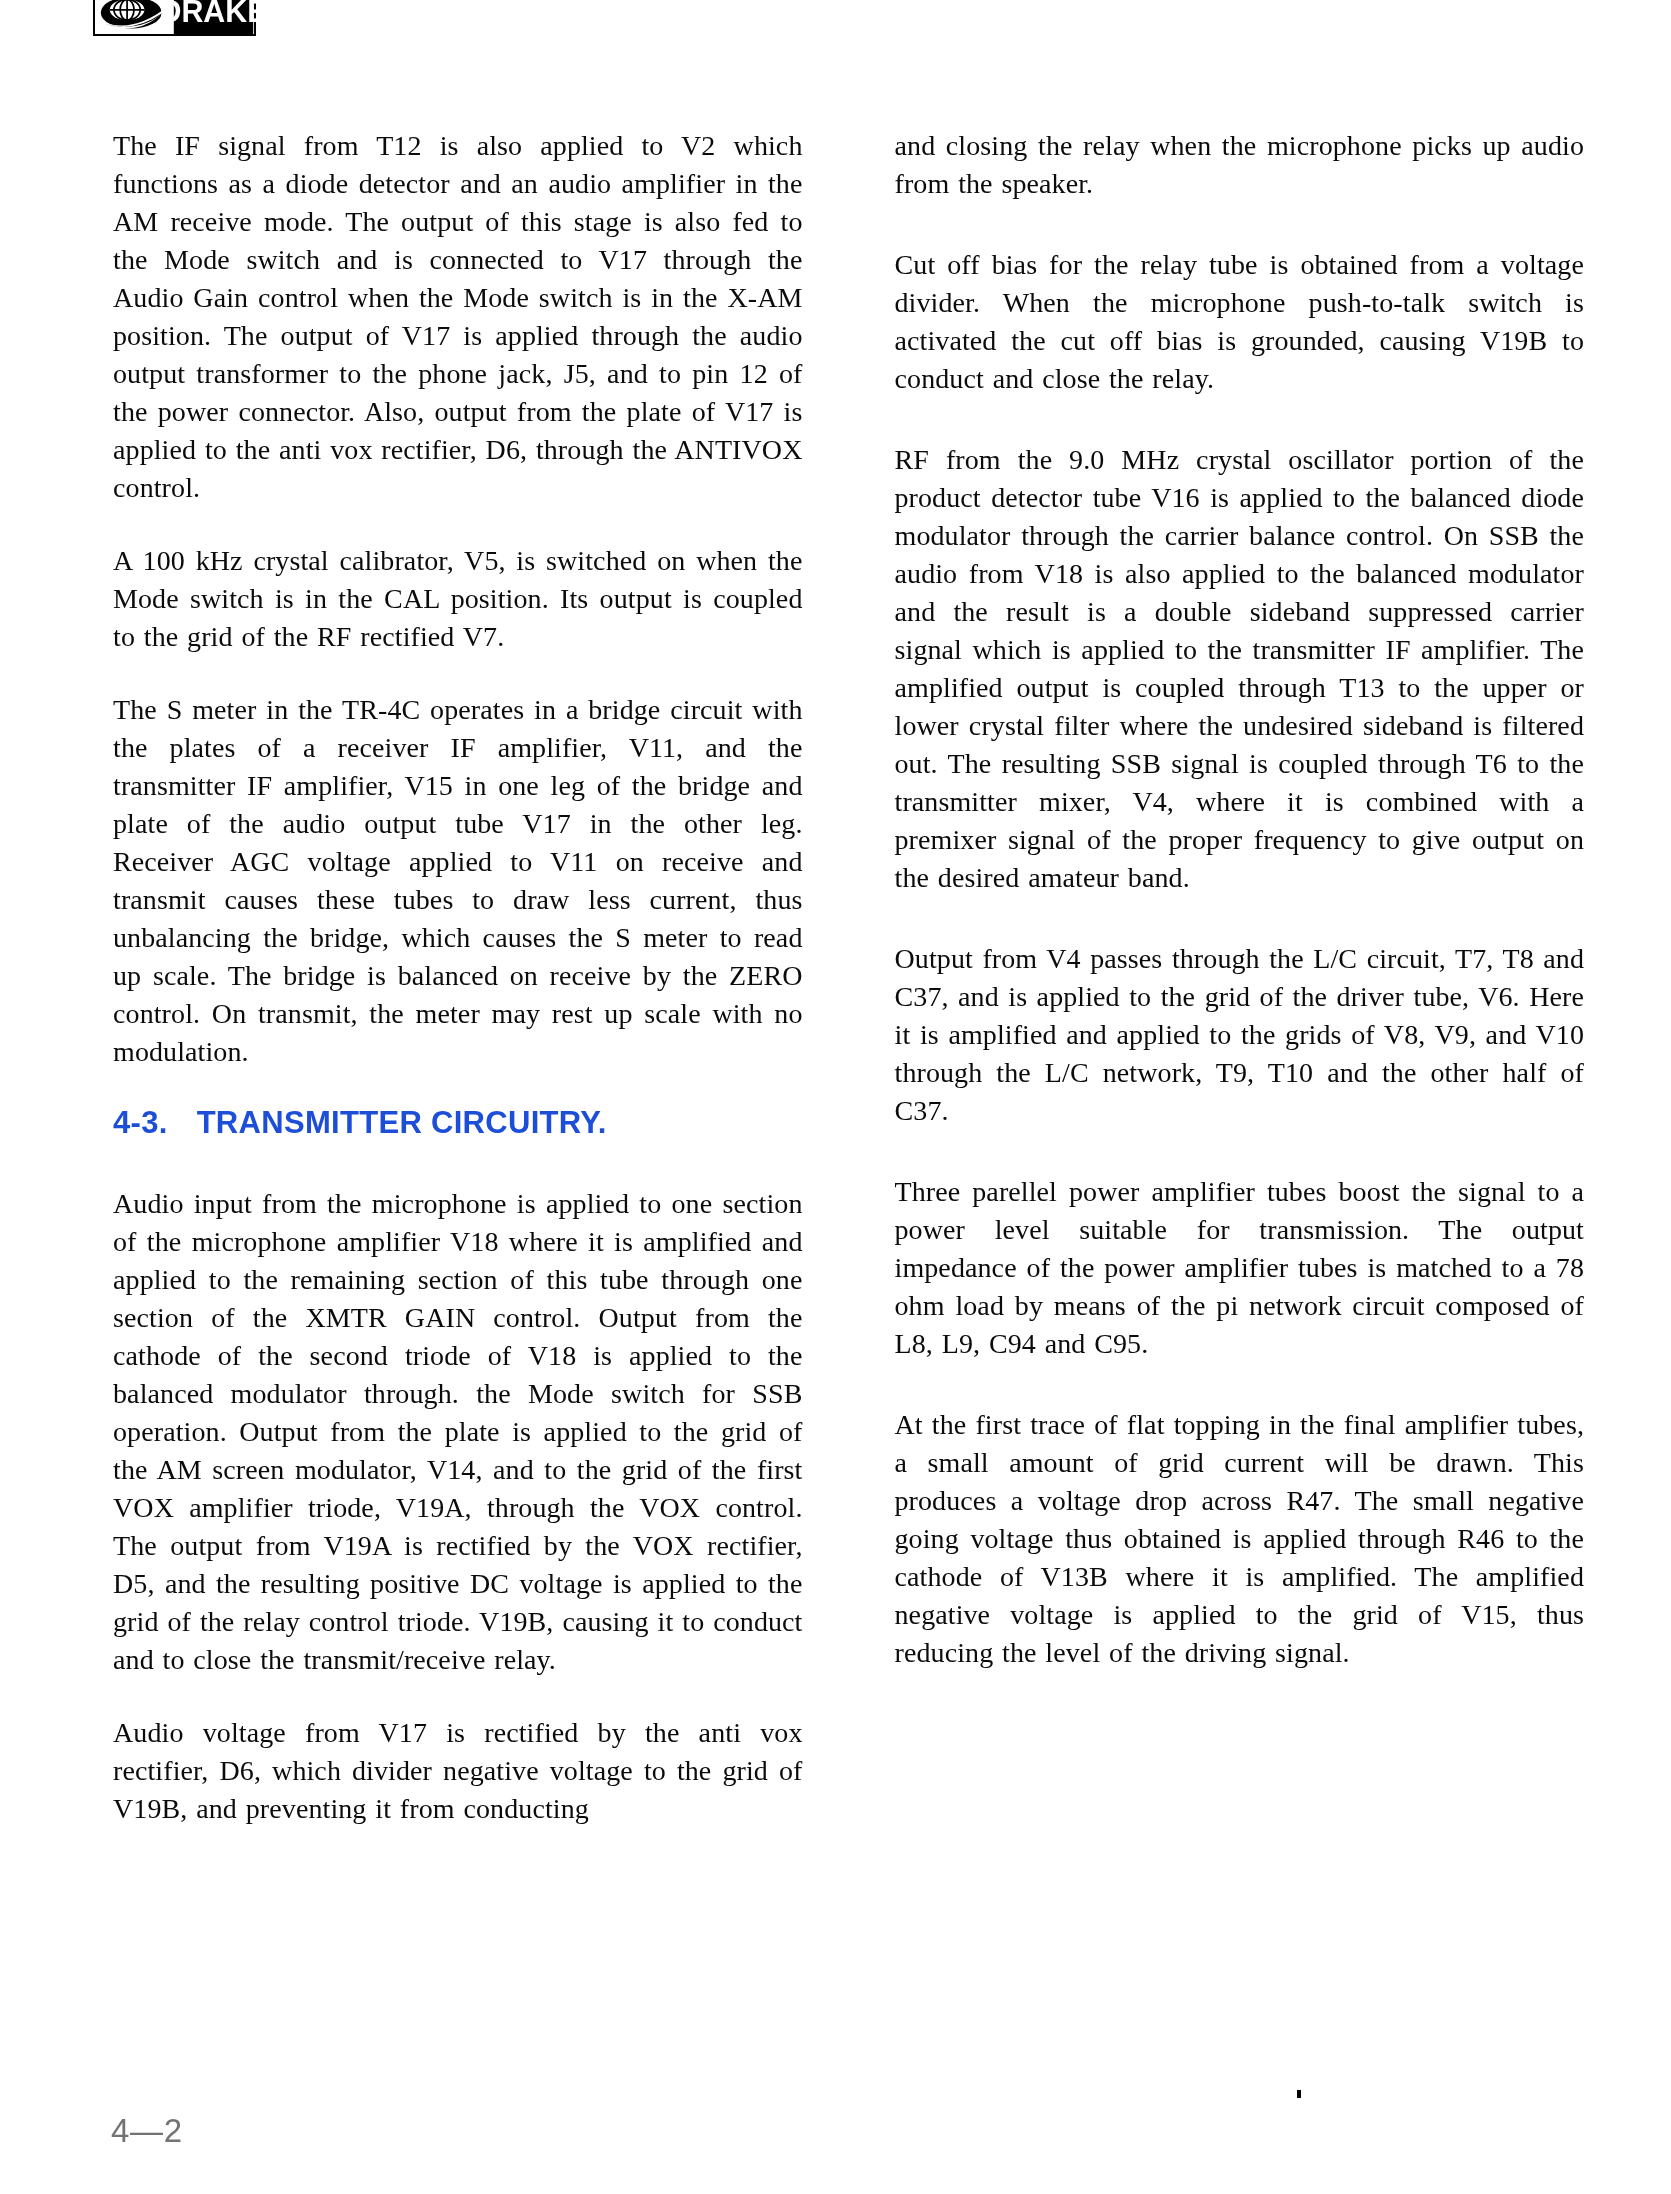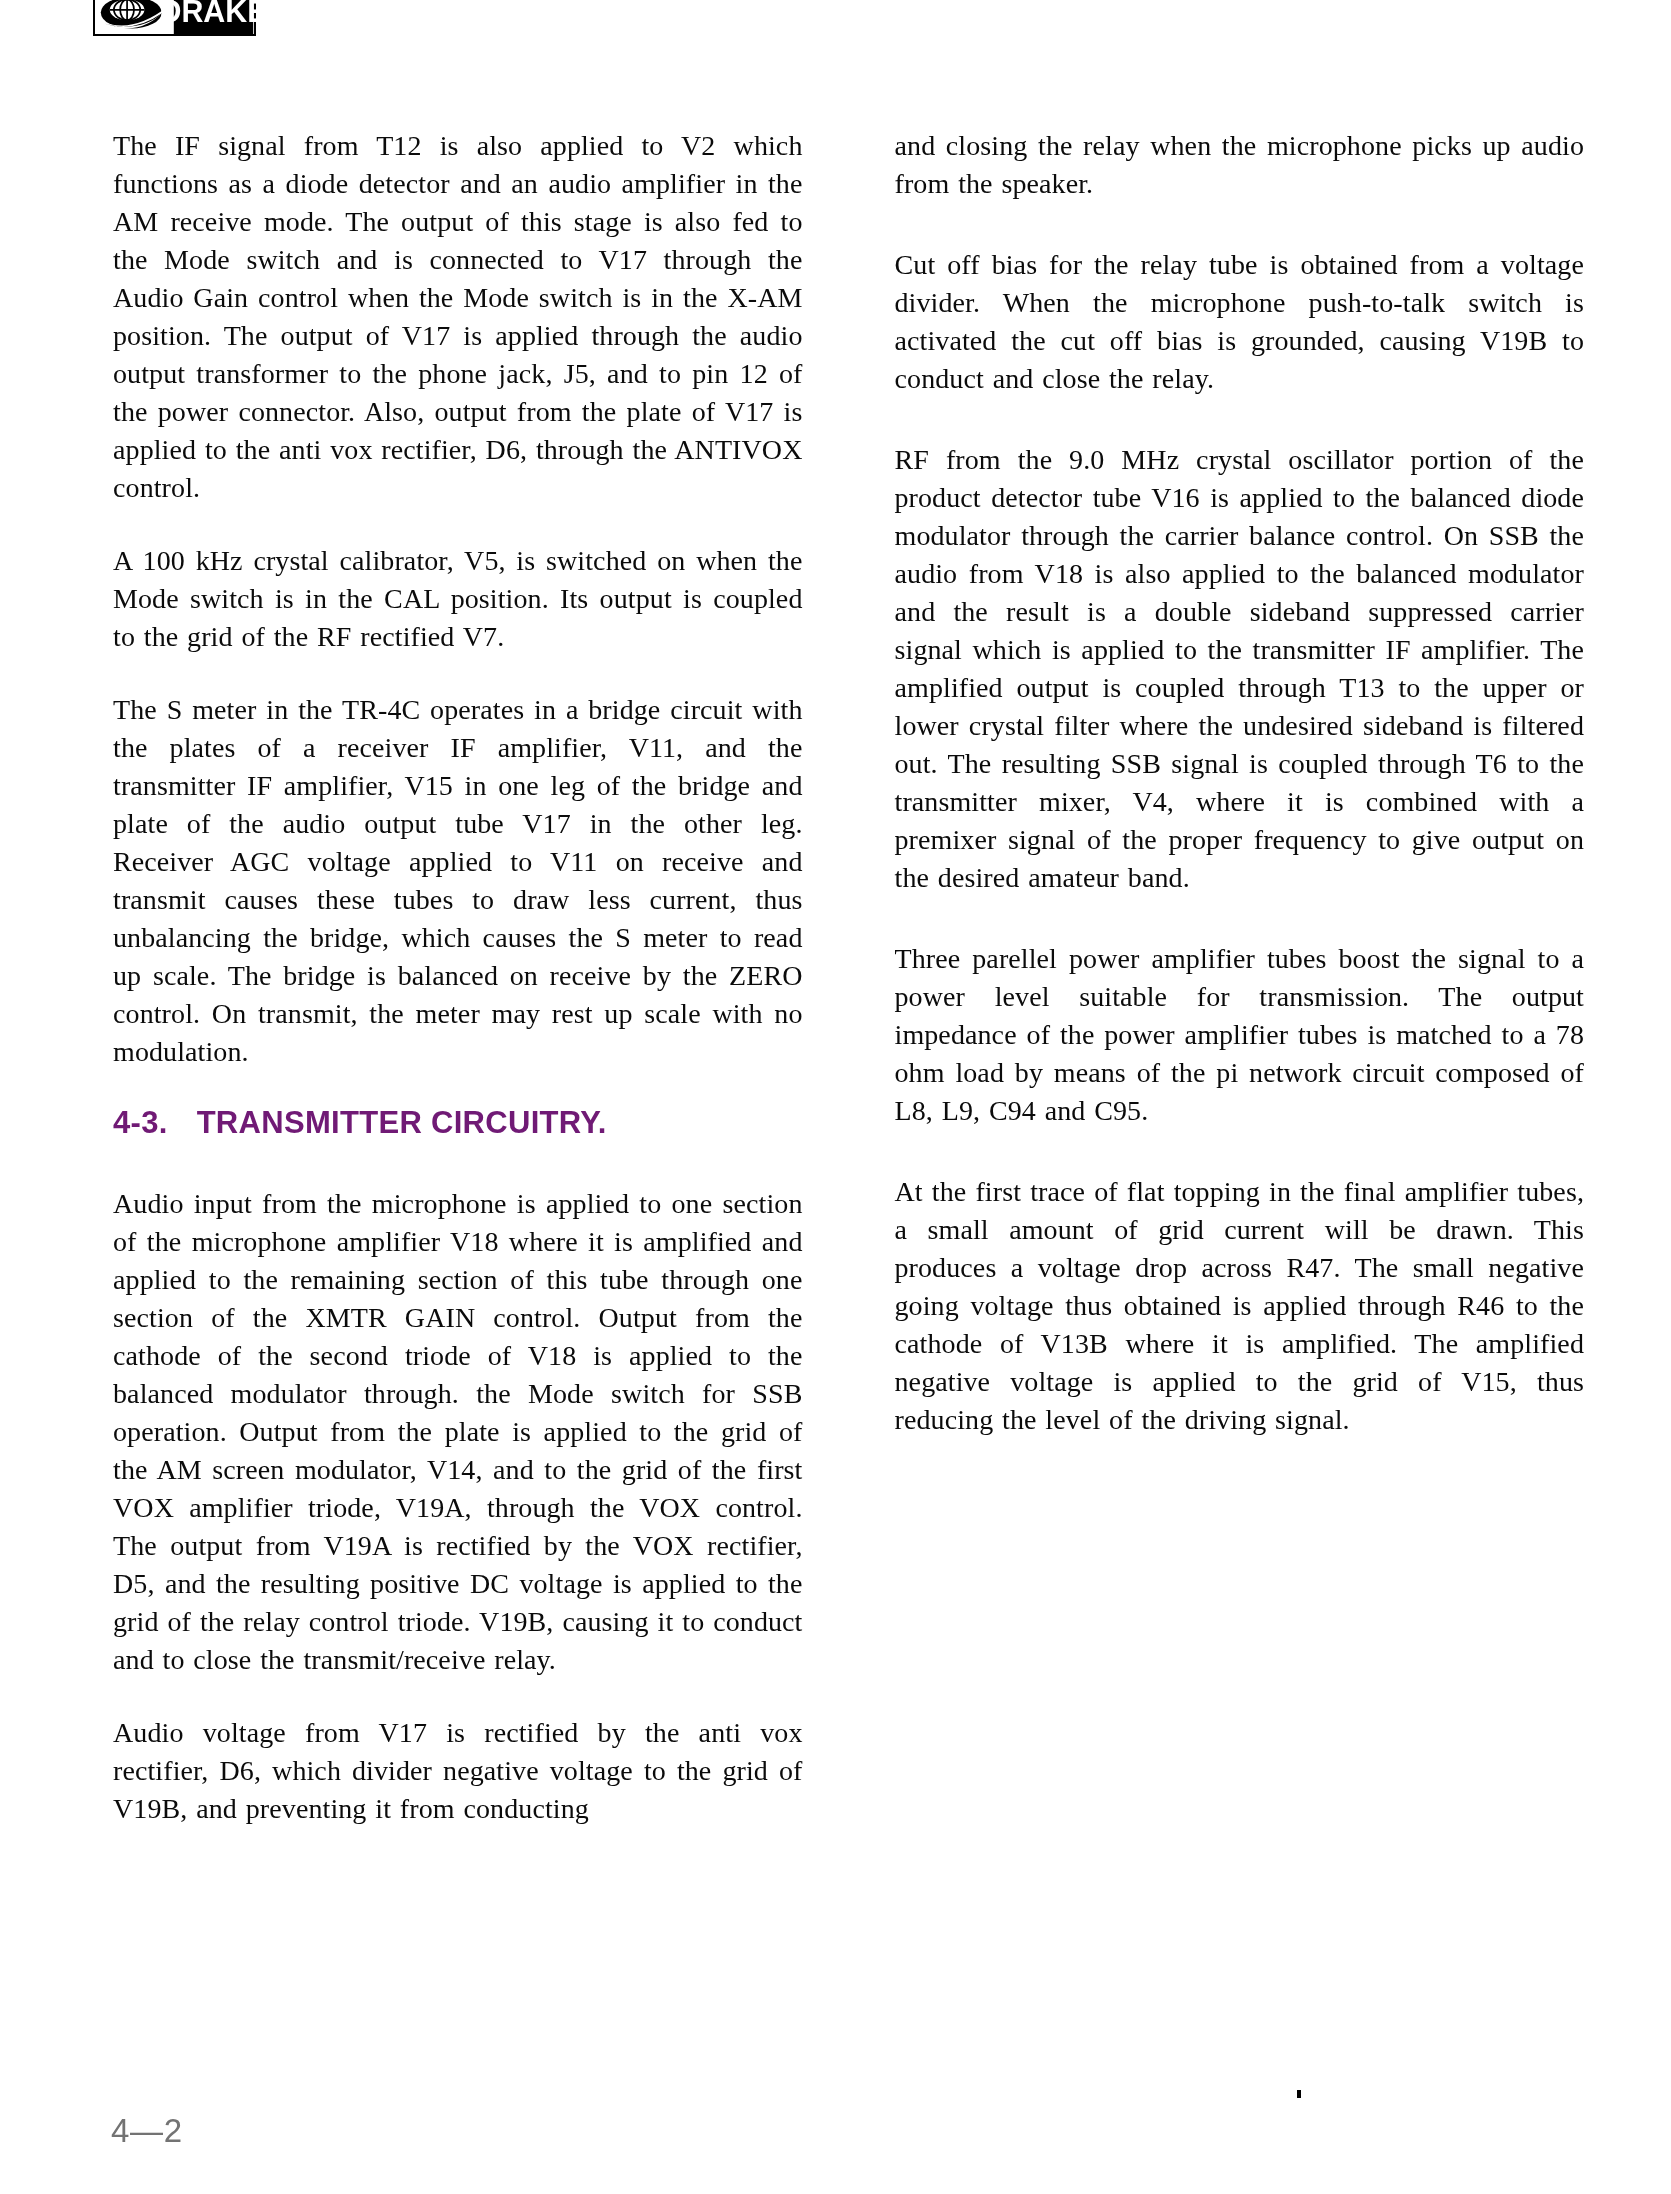--- a/index.html
+++ b/index.html
@@ -81,21 +81,21 @@
   .col-right p { margin-bottom: 43px; }
   .col p:last-child { margin-bottom: 0; }
 
   .section-heading {
     margin: 26.5px 0 46px 0;
     font-family: "Liberation Sans", sans-serif;
     font-weight: 700;
     font-size: 31px;
     line-height: 33px;
     letter-spacing: 0.3px;
-    color: #701a75;
+    color: #1d4ed8;
   }
   .heading-number { margin-right: 29px; }
 
   .para-gap-lg { margin-top: 46px; }
 
   
   .footer {
     position: absolute;
     left: 64px;
     top: 2112px;
@@ -150,20 +150,21 @@
       </h2>
 
       <p>Audio input from the microphone is applied to one section of the microphone amplifier V18 where it is amplified and applied to the remaining section of this tube through one section of the XMTR GAIN control. Output from the cathode of the second triode of V18 is applied to the balanced modulator through. the Mode switch for SSB operation. Output from the plate is applied to the grid of the AM screen modulator, V14, and to the grid of the first VOX amplifier triode, V19A, through the VOX control. The output from V19A is rectified by the VOX rectifier, D5, and the resulting positive DC voltage is applied to the grid of the relay control triode. V19B, causing it to conduct and to close the transmit/receive relay.</p>
       <p>Audio voltage from V17 is rectified by the anti vox rectifier, D6, which divider negative voltage to the grid of V19B, and preventing it from conducting</p>
     </section>
 
     <section class="col col-right">
       <p>and closing the relay when the microphone picks up audio from the speaker.</p>
       <p>Cut off bias for the relay tube is obtained from a voltage divider. When the microphone push-to-talk switch is activated the cut off bias is grounded, causing V19B to conduct and close the relay.</p>
       <p>RF from the 9.0 MHz crystal oscillator portion of the product detector tube V16 is applied to the balanced diode modulator through the carrier balance control. On SSB the audio from V18 is also applied to the balanced modulator and the result is a double sideband suppressed carrier signal which is applied to the transmitter IF amplifier. The amplified output is coupled through T13 to the upper or lower crystal filter where the undesired sideband is filtered out. The resulting SSB signal is coupled through T6 to the transmitter mixer, V4, where it is combined with a premixer signal of the proper frequency to give output on the desired amateur band.</p>
+      <p>Output from V4 passes through the L/C circuit, T7, T8 and C37, and is applied to the grid of the driver tube, V6. Here it is amplified and applied to the grids of V8, V9, and V10 through the L/C network, T9, T10 and the other half of C37.</p>
       <p>Three parellel power amplifier tubes boost the signal to a power level suitable for transmission. The output impedance of the power amplifier tubes is matched to a 78 ohm load by means of the pi network circuit composed of L8, L9, C94 and C95.</p>
       <p>At the first trace of flat topping in the final amplifier tubes, a small amount of grid current will be drawn. This produces a voltage drop across R47. The small negative going voltage thus obtained is applied through R46 to the cathode of V13B where it is amplified. The amplified negative voltage is applied to the grid of V15, thus reducing the level of the driving signal.</p>
     </section>
 
   </main>
 
   <div class="speck"></div>
 
   <footer class="footer">4—2</footer>
 

